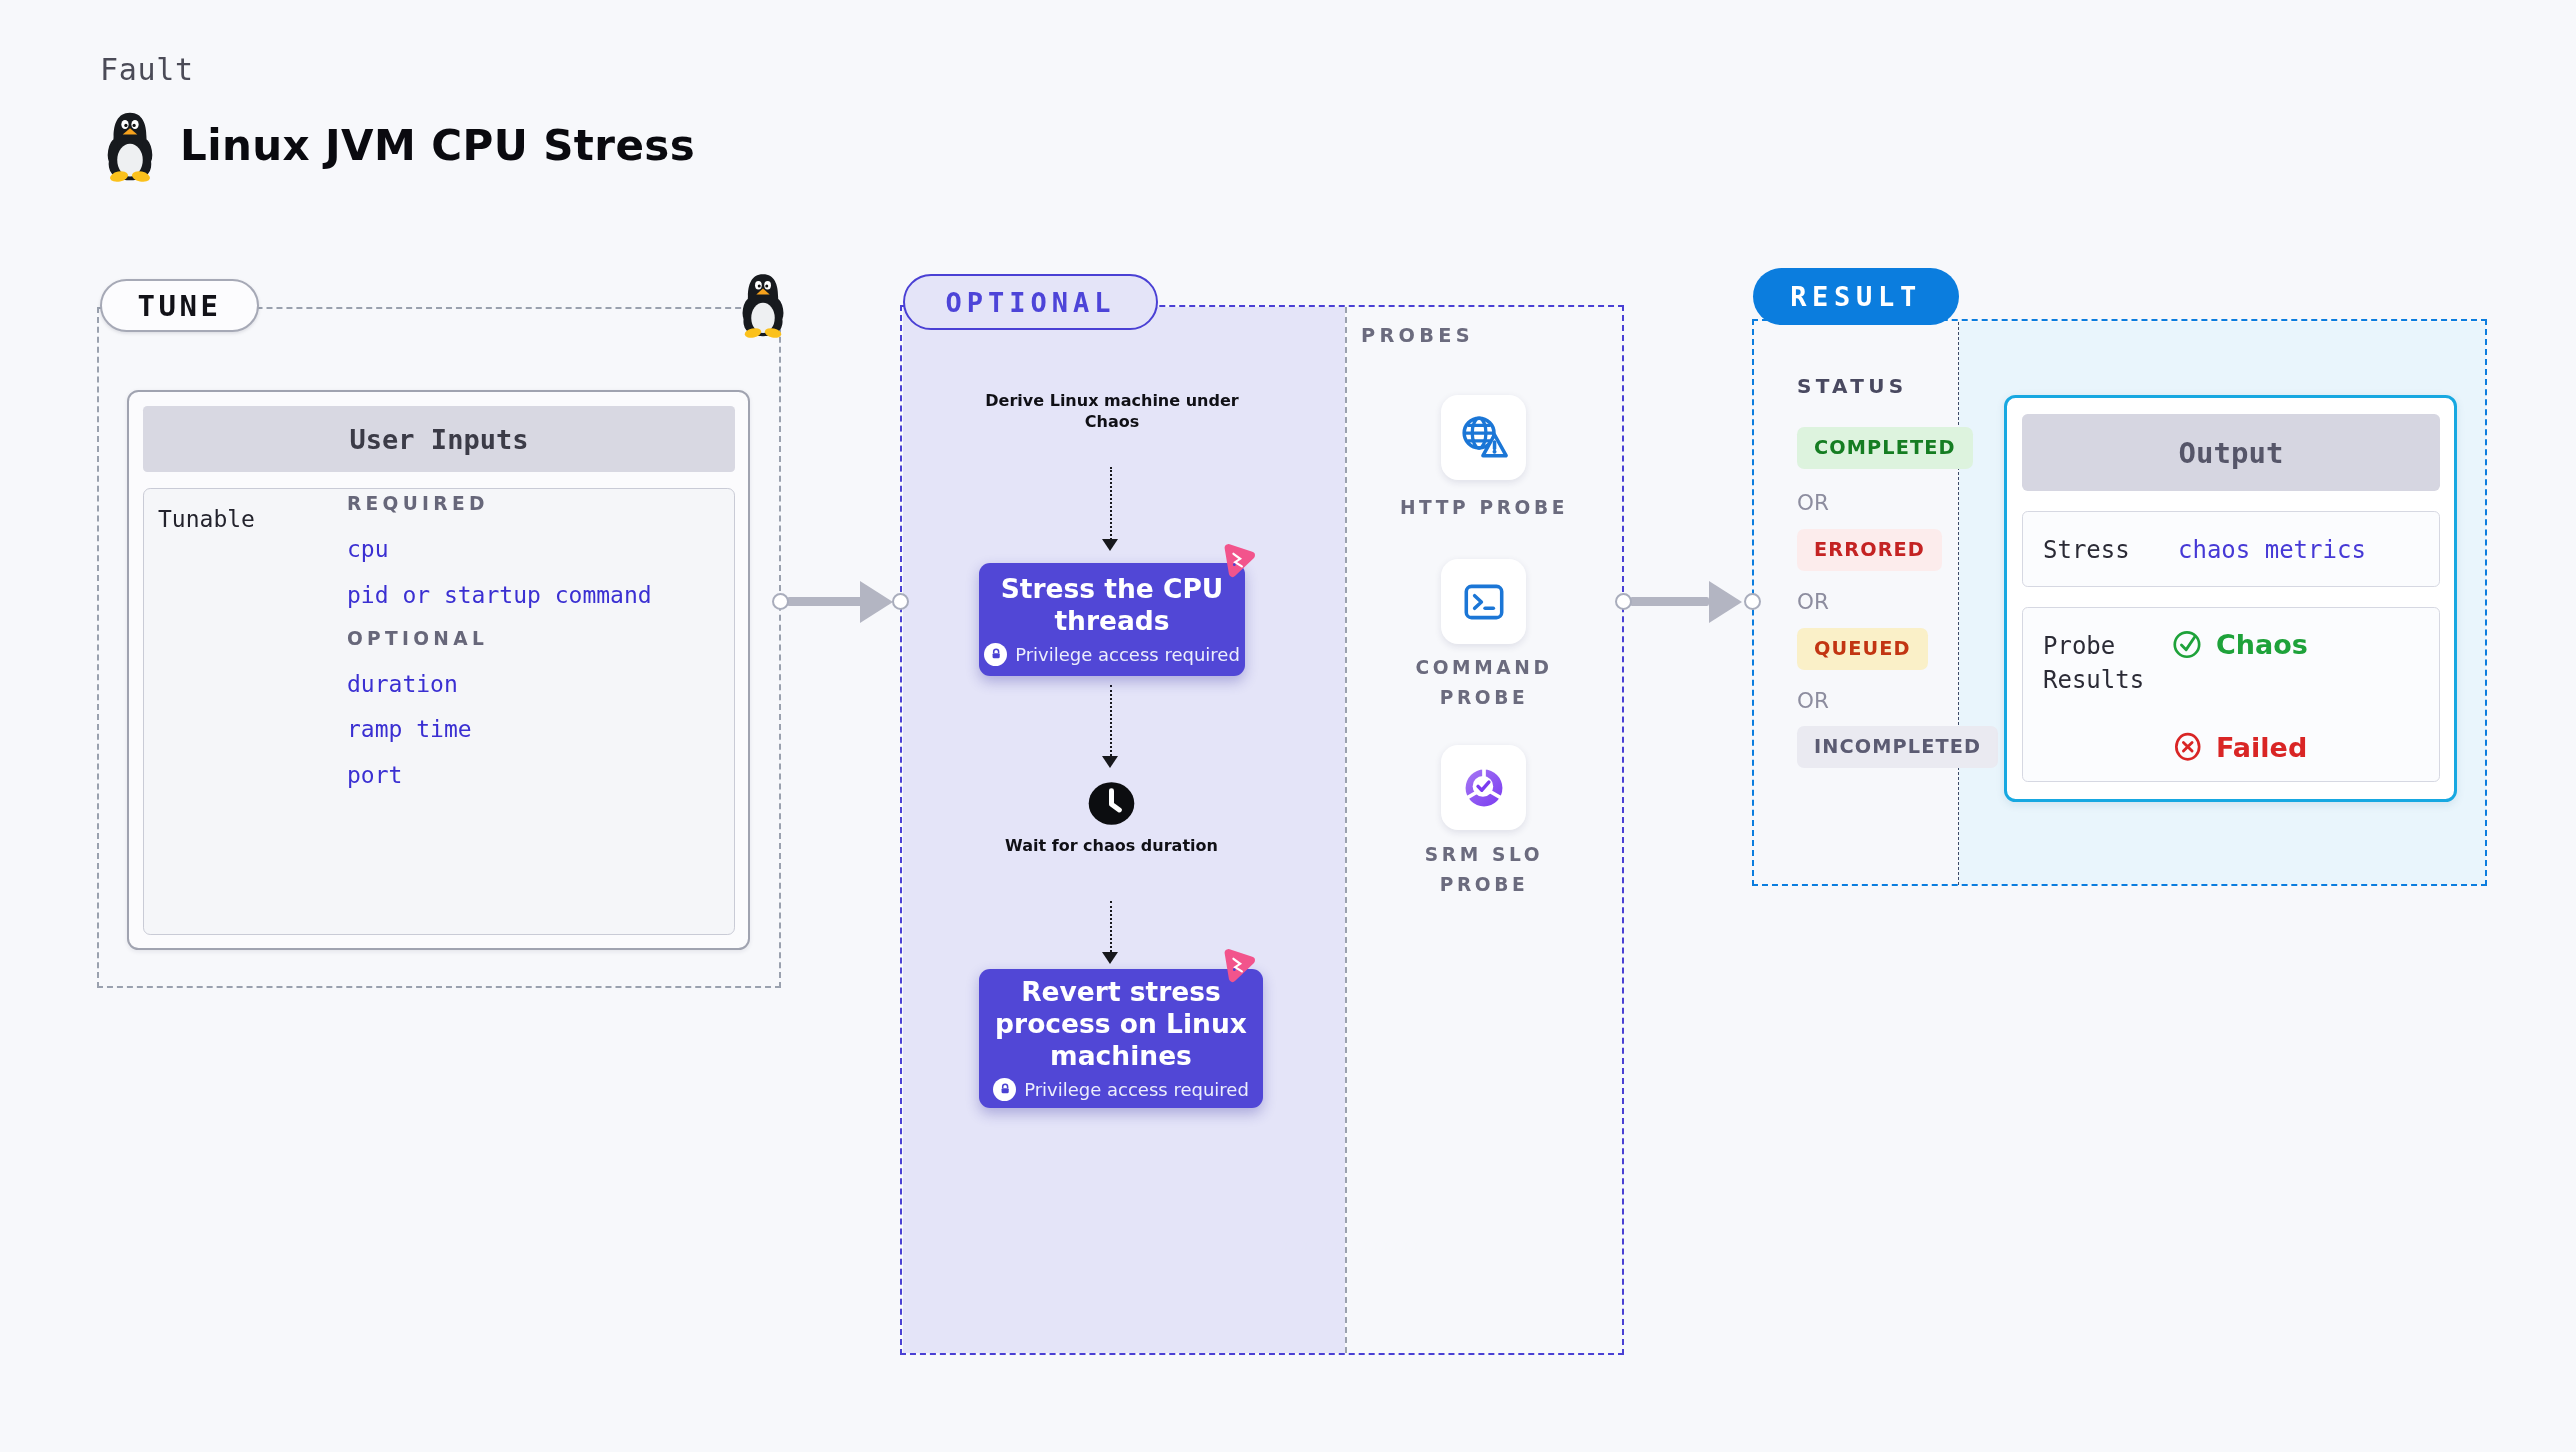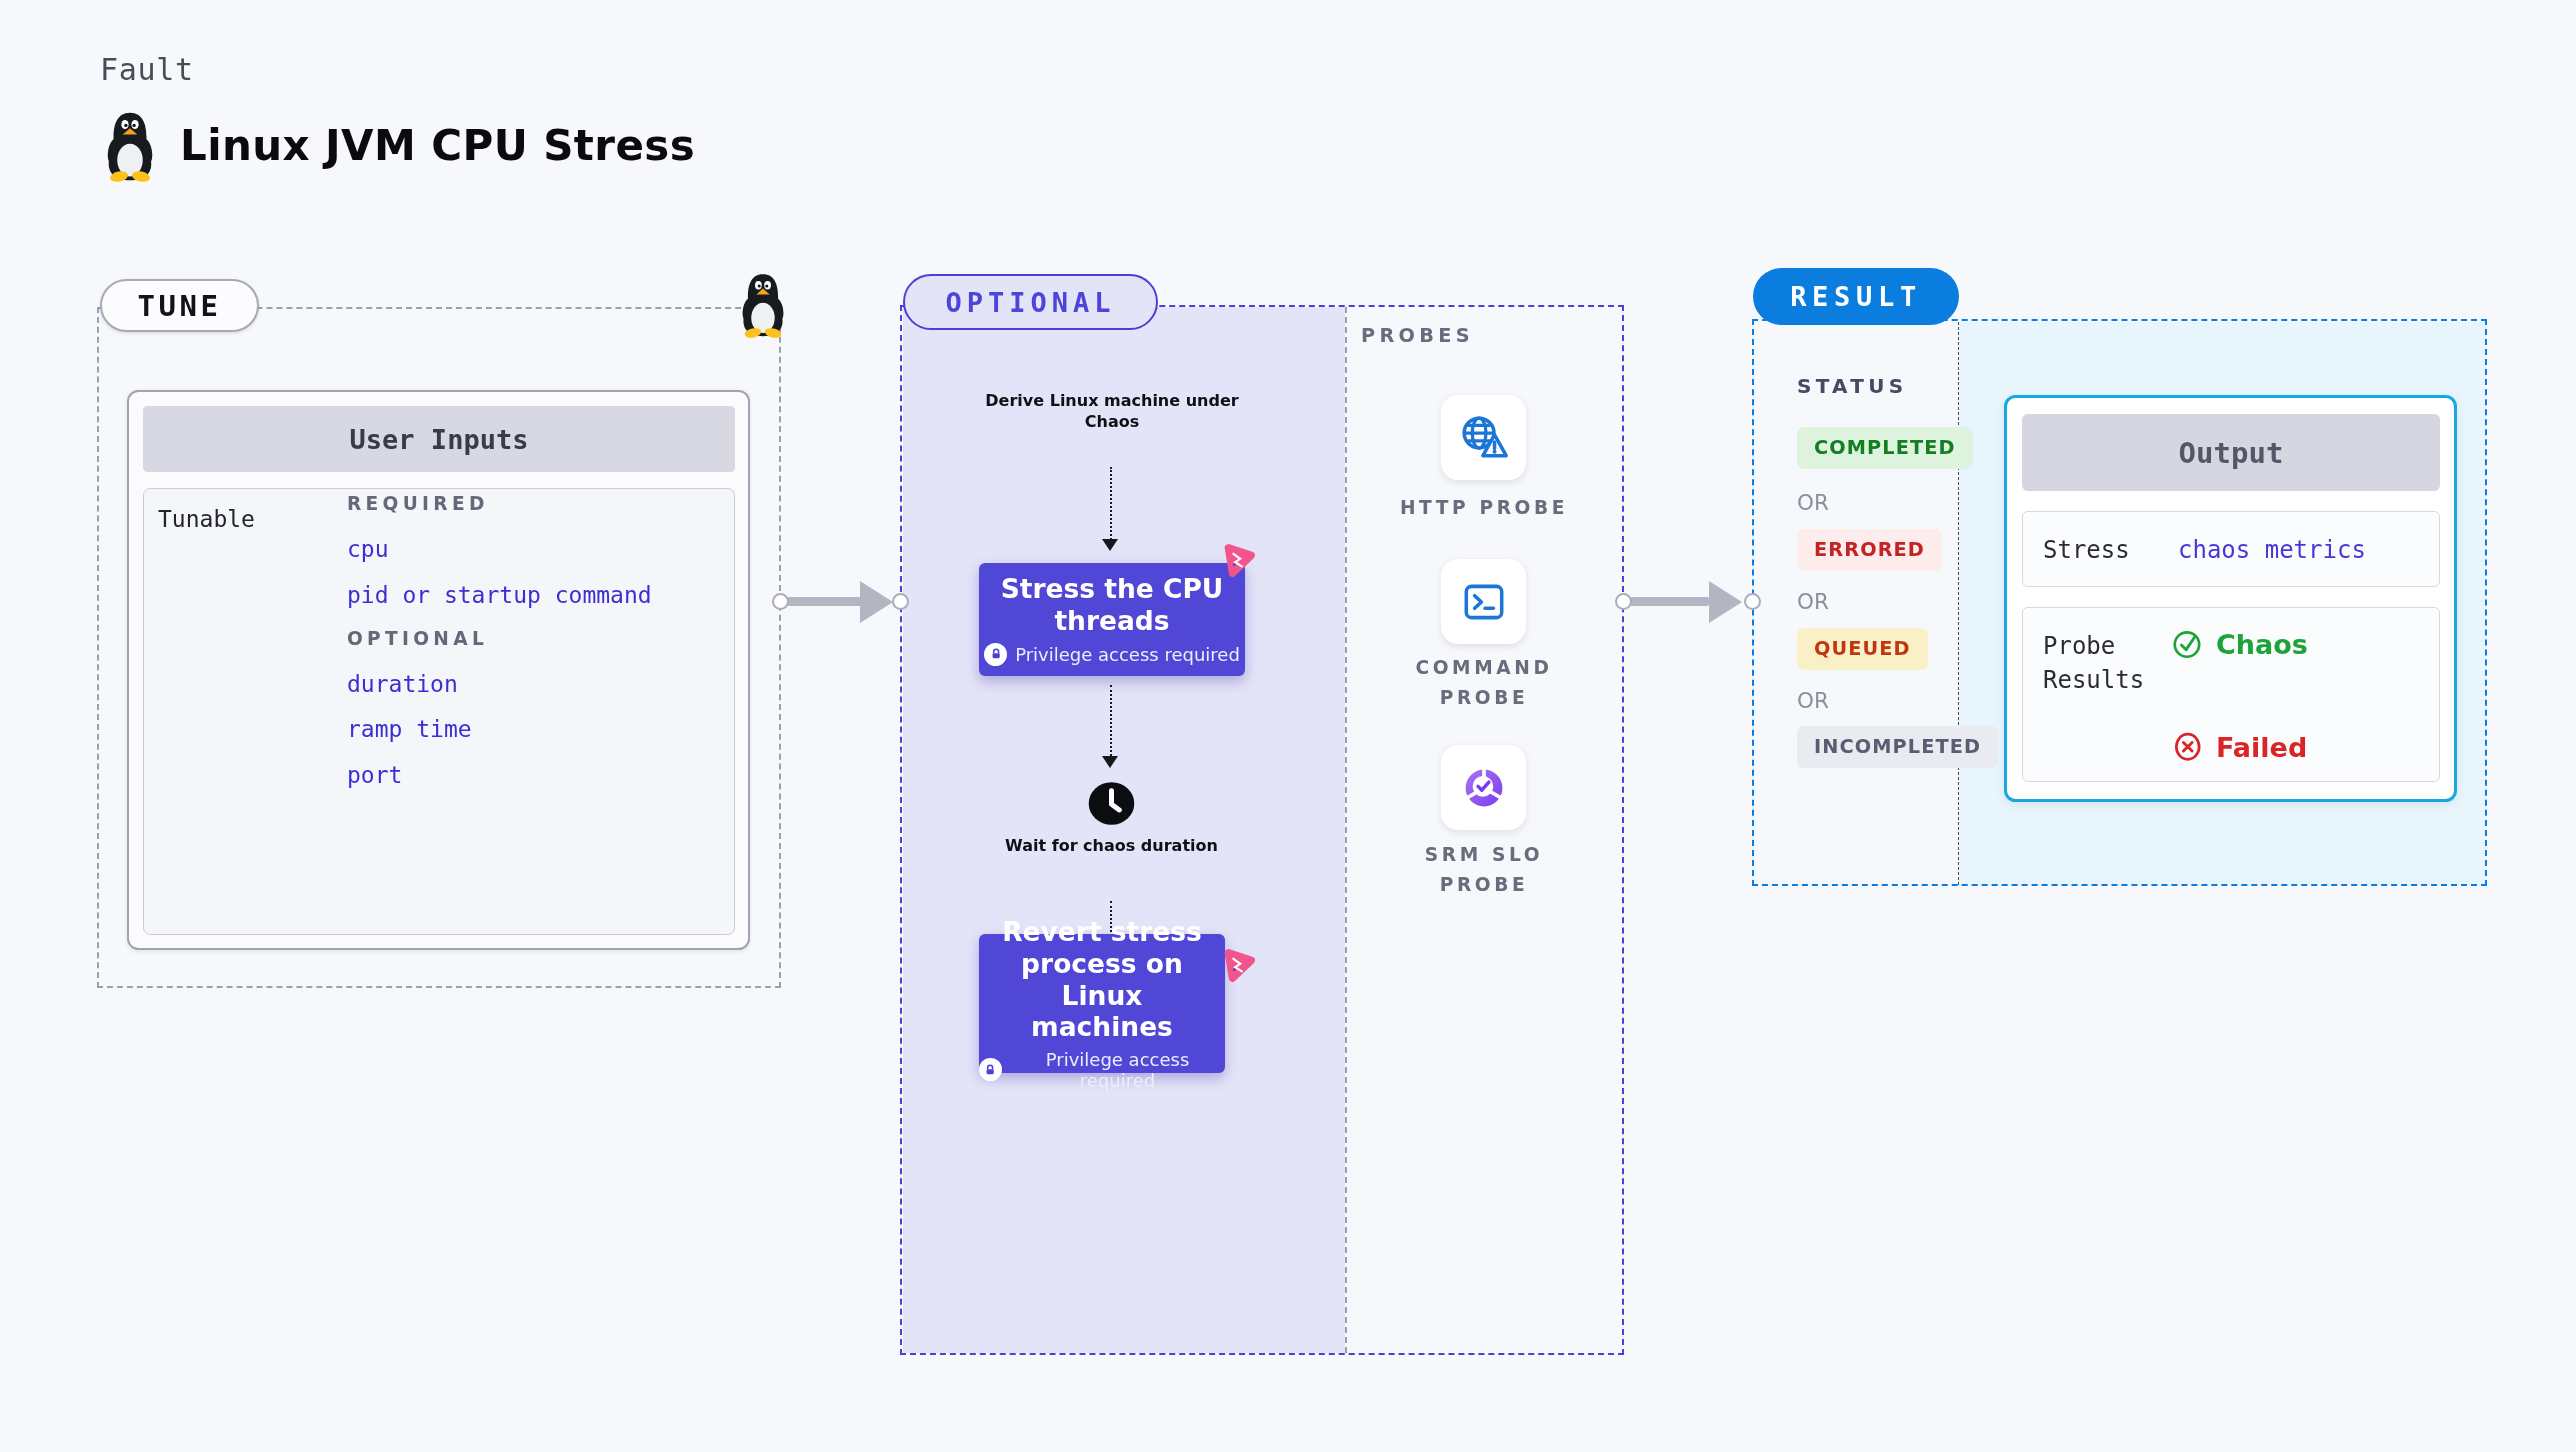--- a/index.html
+++ b/index.html
@@ -54,21 +54,21 @@
   .param{font-size:23px;color:var(--blue_param);z-index:5}
 
   
   .shaft{background:var(--arrow_gray);height:8.6px;border-radius:2.1px;z-index:4}
   .ahead{width:0;height:0;border-top:21px solid transparent;border-bottom:21px solid transparent;
          border-left:33px solid var(--arrow_gray);z-index:4}
   .port-dot{width:17px;height:17px;border-radius:50%;background:#fff;border:2.9px solid #a9adbc;z-index:5}
 
   
   .node-text{font-size:16px;font-weight:bold;color:#101016;text-align:center;line-height:1.32;z-index:3}
-  .chaos-node{background:var(--node_bg);border-radius:6px;color:#fff;text-align:center;z-index:3;
+  .chaos-node{background:var(--node_bg);border-radius:11px;color:#fff;text-align:center;z-index:3;
               box-shadow:0 5.7px 13px rgba(50,44,160,.30);display:flex;flex-direction:column;justify-content:center;gap:5.7px}
   .chaos-node .node-title{font-size:26.5px;font-weight:bold;line-height:1.2;padding:0 14.3px}
   .priv-row{display:flex;align-items:center;justify-content:center;gap:8px;color:#eceefc;font-size:18px}
   .lock-circle{width:23px;height:23px;background:#fff;border-radius:50%;display:flex;align-items:center;justify-content:center;flex:none}
   .v-dotted{width:0;border-left:2.9px dotted #17181c;z-index:2}
   .v-dotted:after{content:"";position:absolute;bottom:-11.5px;left:-10px;border:8.6px solid transparent;border-top:12px solid #17181c}
   .pink-chaos{z-index:4}
 
   
   .probes-header{font-size:19.3px;font-weight:600;letter-spacing:4.3px;color:#6b6b7e;z-index:3}
@@ -190,21 +190,21 @@
   <div class="abs v-dotted" style="left:1110px;top:685px;height:79px"></div>
 
   <svg class="abs" style="left:1088px;top:780px;z-index:3" width="47" height="47" viewBox="0 0 66 66">
     <ellipse cx="33" cy="33" rx="32" ry="30" fill="#0c0d10"></ellipse>
     <path d="M33 15 V34 L44 42" fill="none" stroke="#fff" stroke-width="7" stroke-linecap="round" stroke-linejoin="round"></path>
   </svg>
   <div class="abs node-text" style="left:1004px;top:835px;width:215px">Wait for chaos duration</div>
 
   <div class="abs v-dotted" style="left:1110px;top:901px;height:59px"></div>
 
-  <div class="abs chaos-node" style="left:979px;top:934px;width:246px;height:139px">
+  <div class="abs chaos-node" style="left:979px;top:969px;width:284px;height:139px">
     <div class="node-title">Revert stress process on Linux machines</div>
     <div class="priv-row">
       <span class="lock-circle">
         <svg width="14.3" height="14.3" viewBox="0 0 32 32">
             <use href="#lockGlyph"></use>
           </svg>
       </span>
       <span>Privilege access required</span>
     </div>
   </div>

